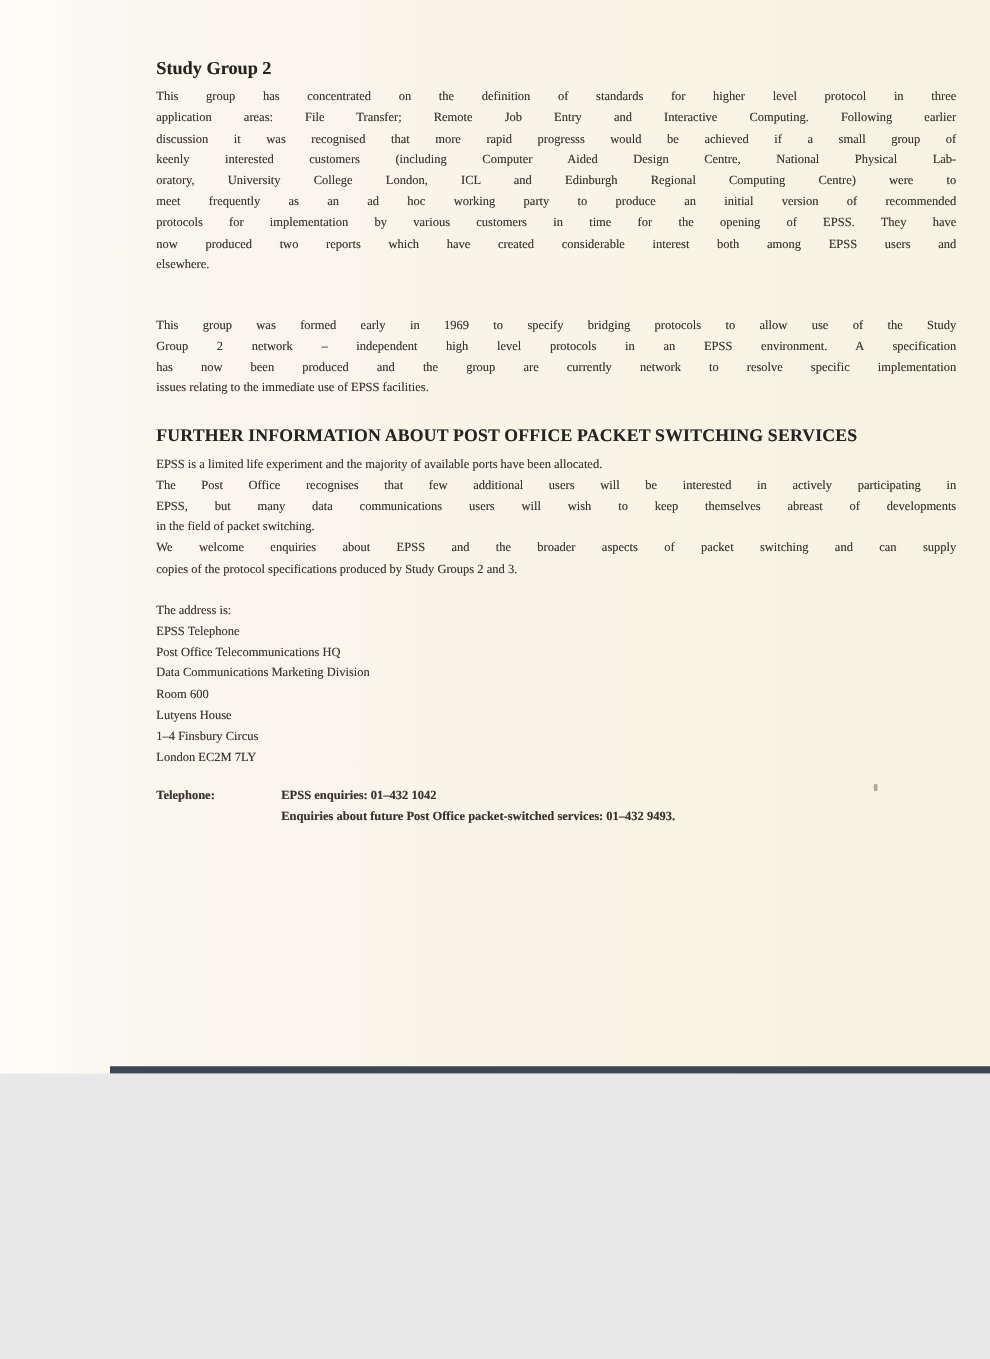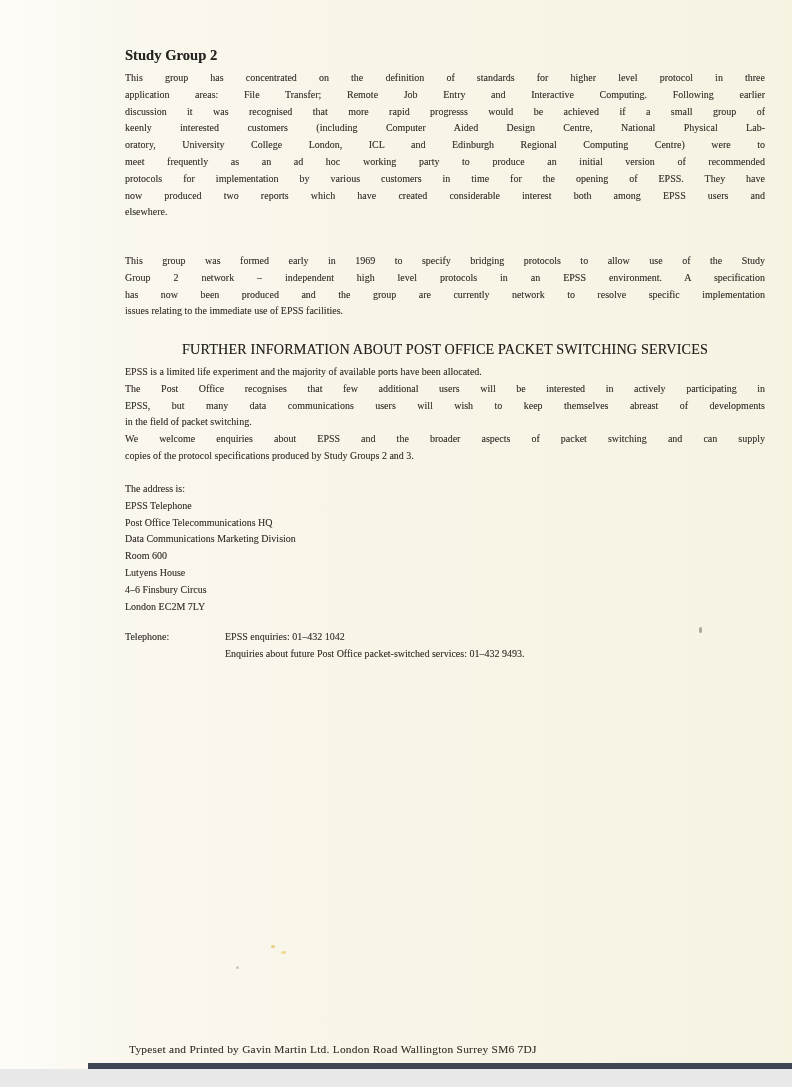--- a/index.html
+++ b/index.html
@@ -1,39 +1,39 @@
 <!DOCTYPE html>
 <html><head>
 <meta charset="utf-8">
 <style>
   html,body{margin:0;padding:0;background:#e8e8e8;}
   .page{
     position:relative;
-    width:792px;height:1069px;
+    width:792px;height:859px;
     background:linear-gradient(90deg,#fdfcf8 0%,#faf7ee 15%,#f8f4e7 50%,#f7f3e3 100%);
     font-family:"Liberation Serif","DejaVu Serif",serif;
     color:#35322d;
     overflow:hidden;
   }
   .block{position:absolute;left:125px;width:640px;}
   .heading{
     font-size:14.6px;font-weight:bold;color:#262420;
     line-height:17px;text-shadow:0 0 .5px rgba(40,35,30,.45);
   }
   .caps-heading{
-    font-size:14.2px;font-weight:normal;color:#262420;
-    letter-spacing:.15px;line-height:17px;text-shadow:0 0 .5px rgba(40,35,30,.45);text-align:center;
+    font-size:14.2px;font-weight:bold;color:#262420;
+    letter-spacing:.15px;line-height:17px;text-shadow:0 0 .5px rgba(40,35,30,.45);
   }
   .line{
     font-size:10px;line-height:16.8px;height:16.8px;
     text-align:justify;text-align-last:justify;
     color:#36332d;text-shadow:0 0 .4px rgba(45,40,34,.4);
   }
   .line.last{text-align:left;text-align-last:left;}
-  .tel-row{display:flex;}
+  .tel-row{display:flex;font-weight:bold;}
   .tel-label{width:100px;flex:none;}
   .footer-imprint{
     position:absolute;left:129px;top:1043px;
     font-size:11.4px;letter-spacing:.25px;color:#3a362f;
     text-shadow:0 0 .4px rgba(45,40,34,.4);
   }
   .page-number{
     position:absolute;left:13px;top:1052px;
     font-size:20px;color:#45423c;text-shadow:0 0 .4px rgba(45,40,34,.4);margin-top:16px;
   }
@@ -86,21 +86,21 @@
     <div class="line last">copies of the protocol specifications produced by Study Groups 2 and 3.</div>
   </div>
 
   <div class="block" style="top:481px">
     <div class="line last">The address is:</div>
     <div class="line last">EPSS Telephone</div>
     <div class="line last">Post Office Telecommunications HQ</div>
     <div class="line last">Data Communications Marketing Division</div>
     <div class="line last">Room 600</div>
     <div class="line last">Lutyens House</div>
-    <div class="line last">4–6 Finsbury Circus</div>
+    <div class="line last">1–4 Finsbury Circus</div>
     <div class="line last">London EC2M 7LY</div>
   </div>
 
   <div class="block" style="top:629px">
     <div class="tel-row">
       <div class="tel-label line last">Telephone:</div>
       <div class="tel-lines">
         <div class="line last">EPSS enquiries:  01–432 1042</div>
         <div class="line last">Enquiries about future Post Office packet-switched services:  01–432 9493.</div>
       </div>

